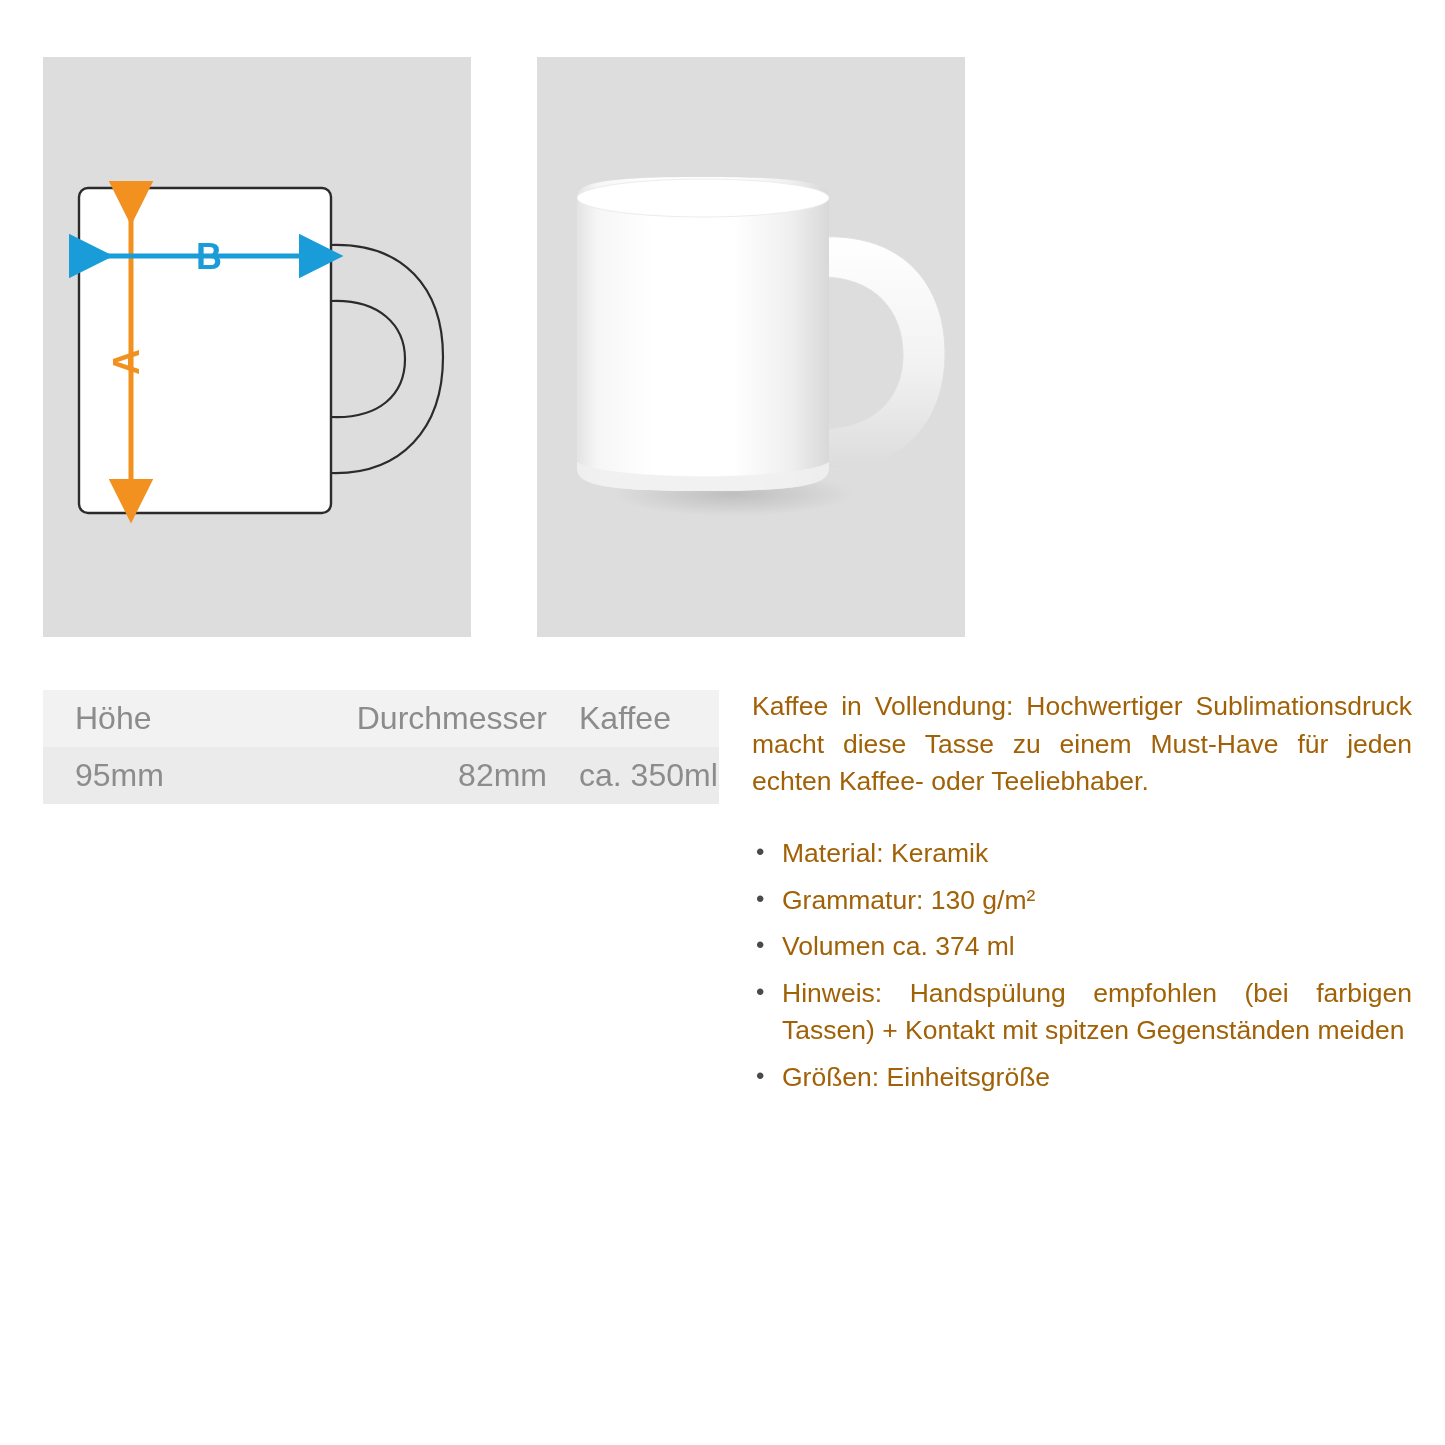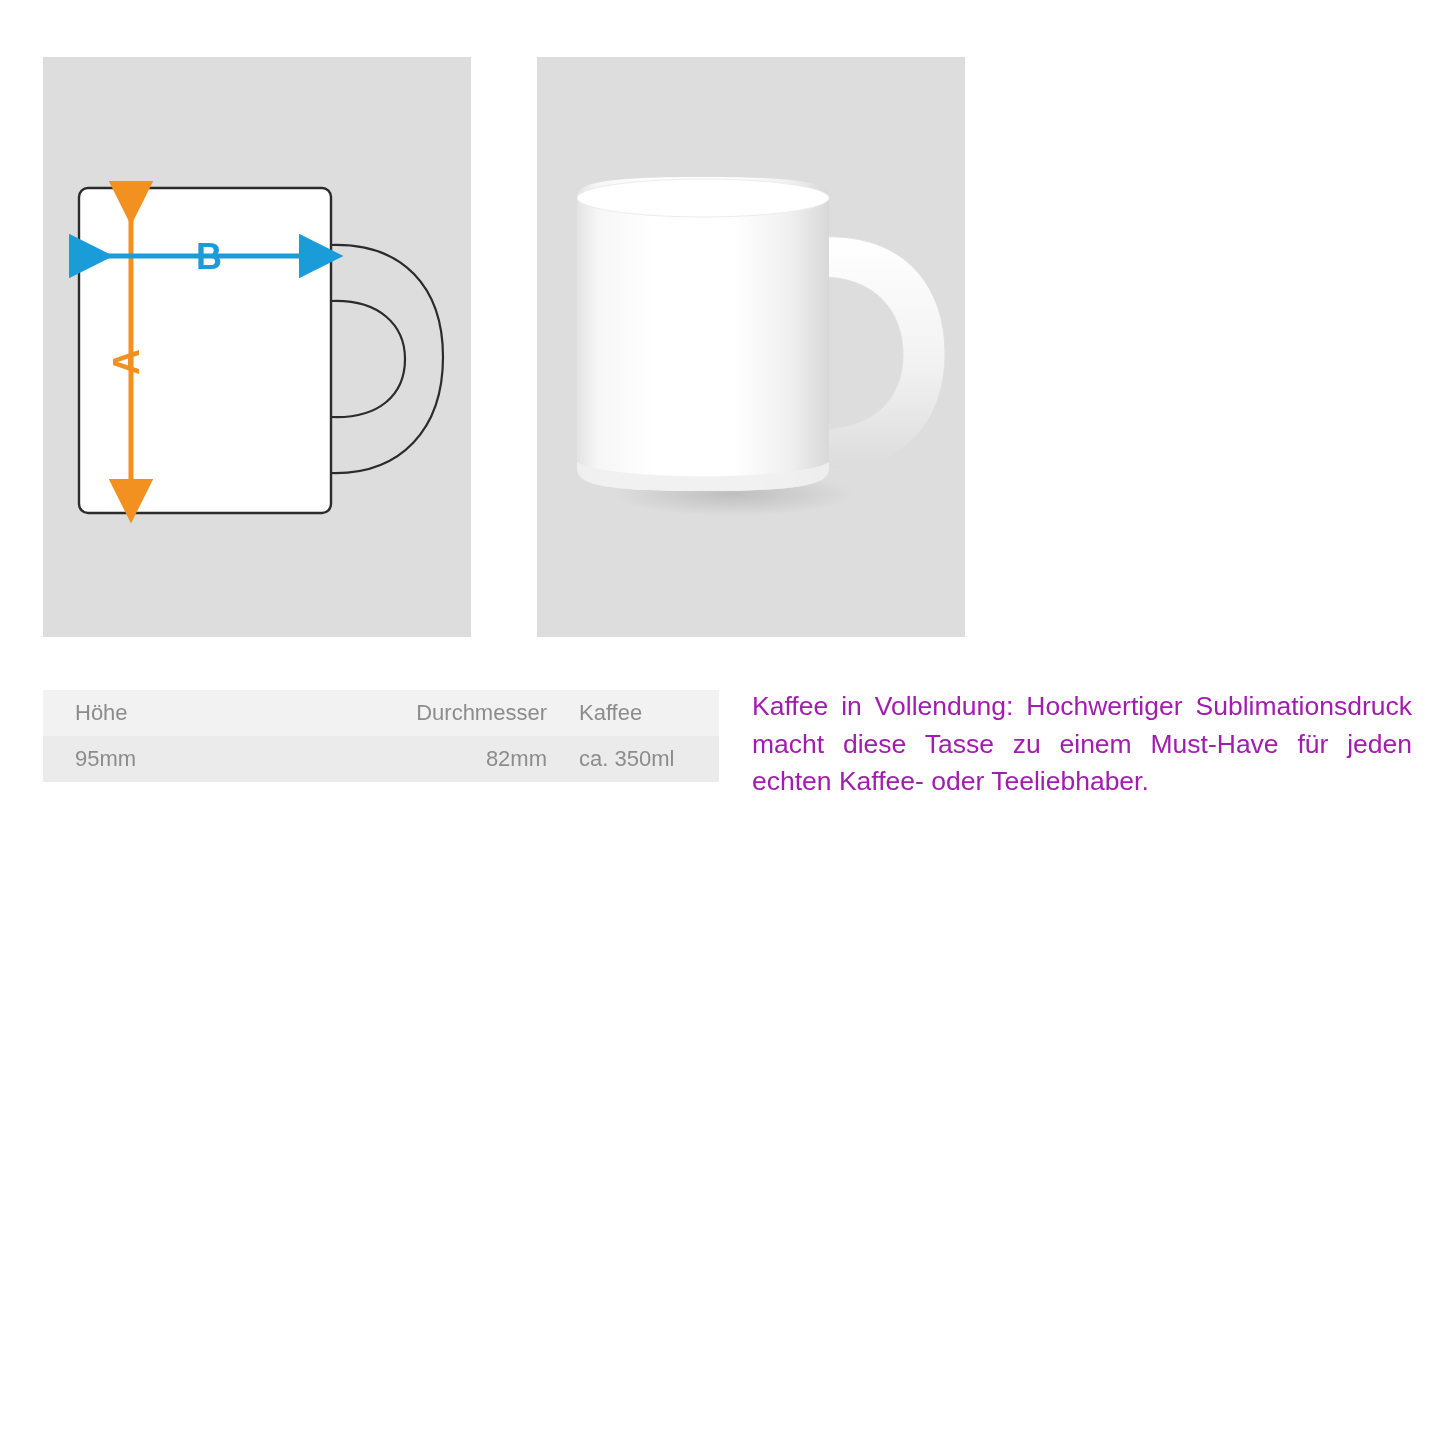--- a/index.html
+++ b/index.html
@@ -48,21 +48,21 @@
     width: 100%; height: 100%;
   }
 
   
   .spec-table {
     position: absolute;
     left: 43px;
     top: 690px;
     width: 676px;
     border-collapse: collapse;
-    font-size: 22px;
+    font-size: 32px;
   }
   .spec-table th, .spec-table td {
     text-align: left;
     font-weight: normal;
     padding: 10px 0 10px 32px;
     color: #8c8c8c;
   }
   .spec-table thead tr {
     background: #f2f2f2;
   }
@@ -73,21 +73,21 @@
   .spec-table th:nth-child(2), .spec-table td:nth-child(2) { width: 250px; text-align: right; }
 
   
   .description {
     position: absolute;
     left: 752px;
     top: 688px;
     width: 660px;
     font-size: 26.5px;
     line-height: 1.42;
-    color: #a21caf;
+    color: #a16207;
     text-align: justify;
   }
   .desc-intro {
     margin: 0 0 34px 0;
     hyphens: auto;
   }
   .bullets {
     list-style: none;
     margin: 0;
     padding: 0;
@@ -192,13 +192,20 @@
     <tr>
       <td>95mm</td>
       <td>82mm</td>
       <td>ca. 350ml</td>
     </tr>
   </tbody>
 </table>
 
 <div class="description">
   <p class="desc-intro">Kaffee in Vollendung: Hochwertiger Sublimationsdruck macht diese Tasse zu einem Must-Have für jeden echten Kaffee- oder Teeliebhaber.</p>
+  <ul class="bullets">
+    <li>Material:  Keramik</li>
+    <li>Grammatur: 130 g/m²</li>
+    <li>Volumen ca. 374 ml</li>
+    <li>Hinweis: Handspülung empfohlen (bei farbigen Tassen) + Kontakt mit spitzen Gegenständen meiden</li>
+    <li>Größen:  Einheitsgröße</li>
+  </ul>
 </div>
 
 </body></html>

